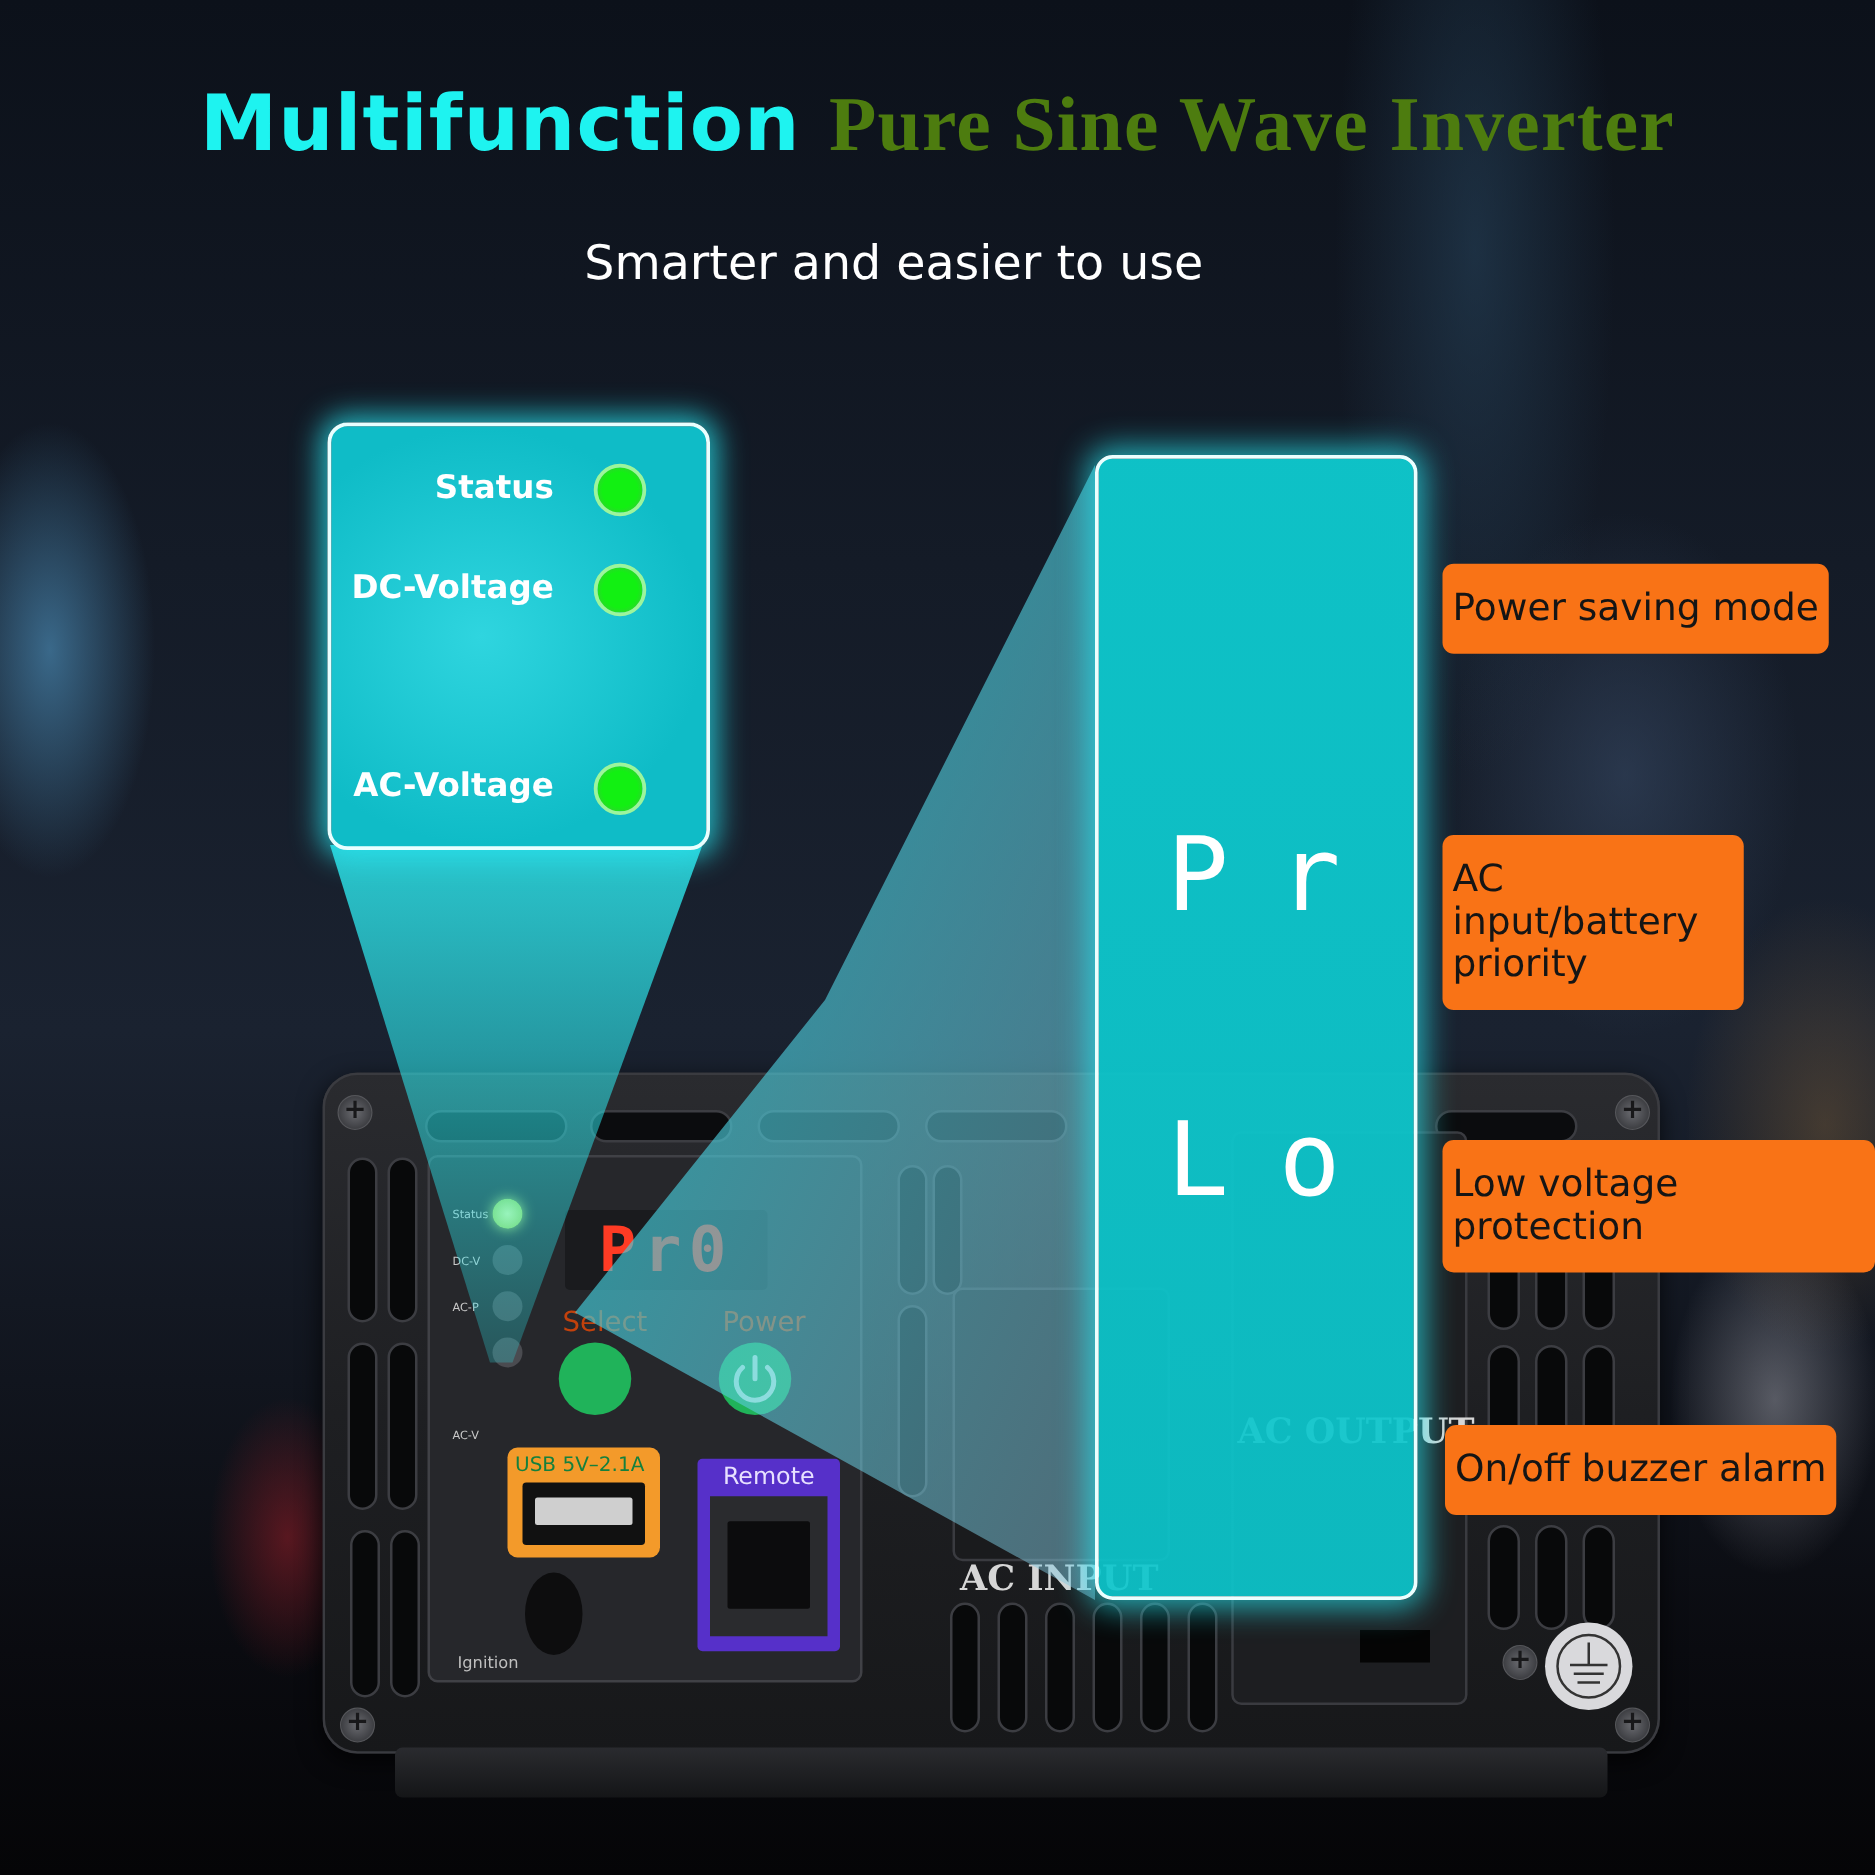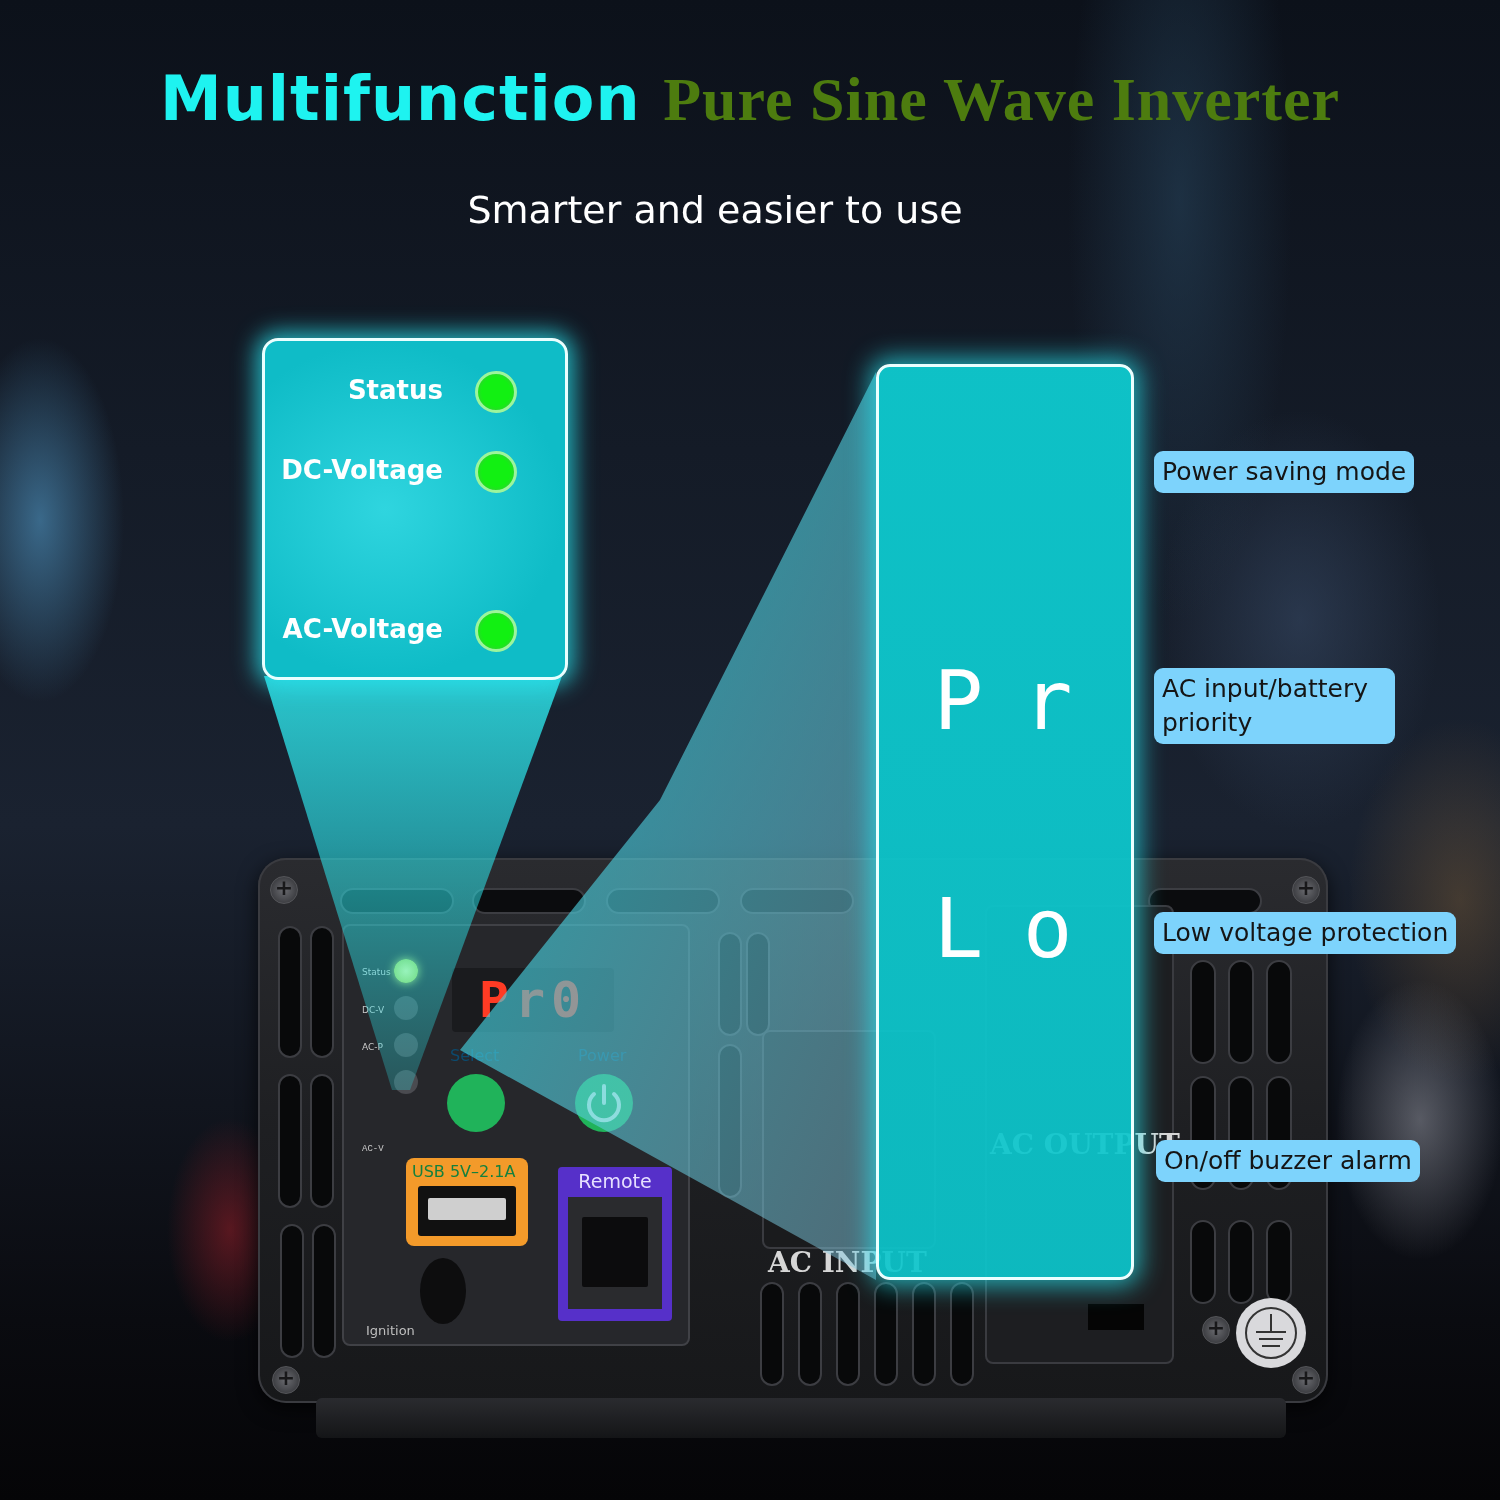--- a/index.html
+++ b/index.html
@@ -33,21 +33,21 @@
   .slot{border-radius:16px;background:#08090a;border:2px solid #3c3d42;}
   .slot-h{border-radius:14px;background:#0b0c0e;border:2px solid #3c3d42;}
 
   .panel{left:342px;top:924px;width:344px;height:418px;border-radius:8px;background:#26272b;
     border:2px solid #404146;}
   .led-lbl{color:#c9c9c9;font-size:9px;left:362px;}
   .led{width:24px;height:24px;border-radius:50%;background:#4a4b50;left:394px;}
   .led.on{background:radial-gradient(circle,#e6ff9a,#9bd23a);box-shadow:0 0 10px #c6f56a;}
   .seg{left:452px;top:968px;width:162px;height:64px;background:#1a1b1e;border-radius:4px;
     color:#ff3b24;font-family:"DejaVu Sans Mono",monospace;font-size:50px;font-weight:bold;text-align:center;line-height:64px;letter-spacing:6px;}
-  .btn-lbl{color:#0c4a6e;font-size:16px;}
+  .btn-lbl{color:#c2410c;font-size:22px;}
   .btn{width:58px;height:58px;border-radius:50%;background:#20b35a;}
   .usb{left:406px;top:1158px;width:122px;height:88px;border-radius:8px;background:#f39a2a;}
   .usb-lbl{left:412px;top:1162px;color:#15803d;font-size:16px;}
   .usb-port{left:418px;top:1186px;width:98px;height:50px;background:#111;border-radius:3px;}
   .usb-port::after{content:"";position:absolute;left:10px;top:12px;width:78px;height:22px;background:#cfcfcf;border-radius:2px;}
   .remote{left:558px;top:1167px;width:114px;height:154px;background:#5630c9;border-radius:4px;}
   .remote-lbl{left:558px;top:1170px;width:114px;text-align:center;color:#e7e0ff;font-size:19px;}
   .rj{left:568px;top:1197px;width:94px;height:112px;background:#2a2b2e;}
   .rj::after{content:"";position:absolute;left:14px;top:20px;width:66px;height:70px;background:#0c0c0d;border-radius:2px;}
   .ign{left:420px;top:1258px;width:46px;height:66px;border-radius:50%;background:#0d0d0e;}
@@ -72,21 +72,21 @@
     background:radial-gradient(circle,#12f012 55%,#2ad82a 75%);border:3px solid #9cf59c;}
 
   
   .display{left:876px;top:364px;width:252px;height:910px;border-radius:14px;
     background:linear-gradient(180deg,rgba(14,200,205,0.96),rgba(12,198,204,0.92));
     border:3px solid #eaffff;box-shadow:0 0 24px 6px rgba(40,230,240,0.7);}
   .code{position:absolute;left:0;width:252px;text-align:center;color:#ffffff;
     font-family:"DejaVu Sans Mono",monospace;font-size:82px;letter-spacing:40px;padding-left:36px;box-sizing:border-box;}
 
   
-  .callout{background:#7dd3fc;color:#151515;border-radius:9px;font-size:25px;padding:4px 8px;line-height:34px;}
+  .callout{background:#f97316;color:#151515;border-radius:9px;font-size:30px;padding:19px 8px;line-height:34px;}
 </style>
 </head>
 <body>
 
 <div class="abs title">
   <span class="t1">Multifunction</span>
   <span class="t2">Pure Sine Wave Inverter</span>
 </div>
 <div class="abs subtitle">Smarter and easier to use</div>
 
@@ -145,21 +145,21 @@
     <line x1="20" y1="34" x2="50" y2="34" stroke="#333" stroke-width="2"></line>
     <line x1="23" y1="41" x2="47" y2="41" stroke="#333" stroke-width="2"></line>
     <line x1="26" y1="48" x2="44" y2="48" stroke="#333" stroke-width="2"></line>
   </svg>
 </div>
 
 <div class="abs panel"></div>
 <div class="abs led-lbl" style="top:967px;">Status</div>
 <div class="abs led-lbl" style="top:1005px;">DC-V</div>
 <div class="abs led-lbl" style="top:1042px;">AC-P</div>
-<div class="abs led-lbl" style="top:1144px;font-family:Liberation Mono, monospace;">AC-V</div>
+<div class="abs led-lbl" style="top:1144px;">AC-V</div>
 <div class="abs led on" style="top:959px;"></div>
 <div class="abs led" style="top:996px;"></div>
 <div class="abs led" style="top:1033px;"></div>
 <div class="abs led" style="top:1070px;"></div>
 
 <div class="abs seg">Pr0</div>
 <div class="abs btn-lbl" style="left:450px;top:1046px;">Select</div>
 <div class="abs btn-lbl" style="left:578px;top:1046px;">Power</div>
 <div class="abs btn" style="left:447px;top:1074px;"></div>
 <div class="abs btn" style="left:575px;top:1074px;">

